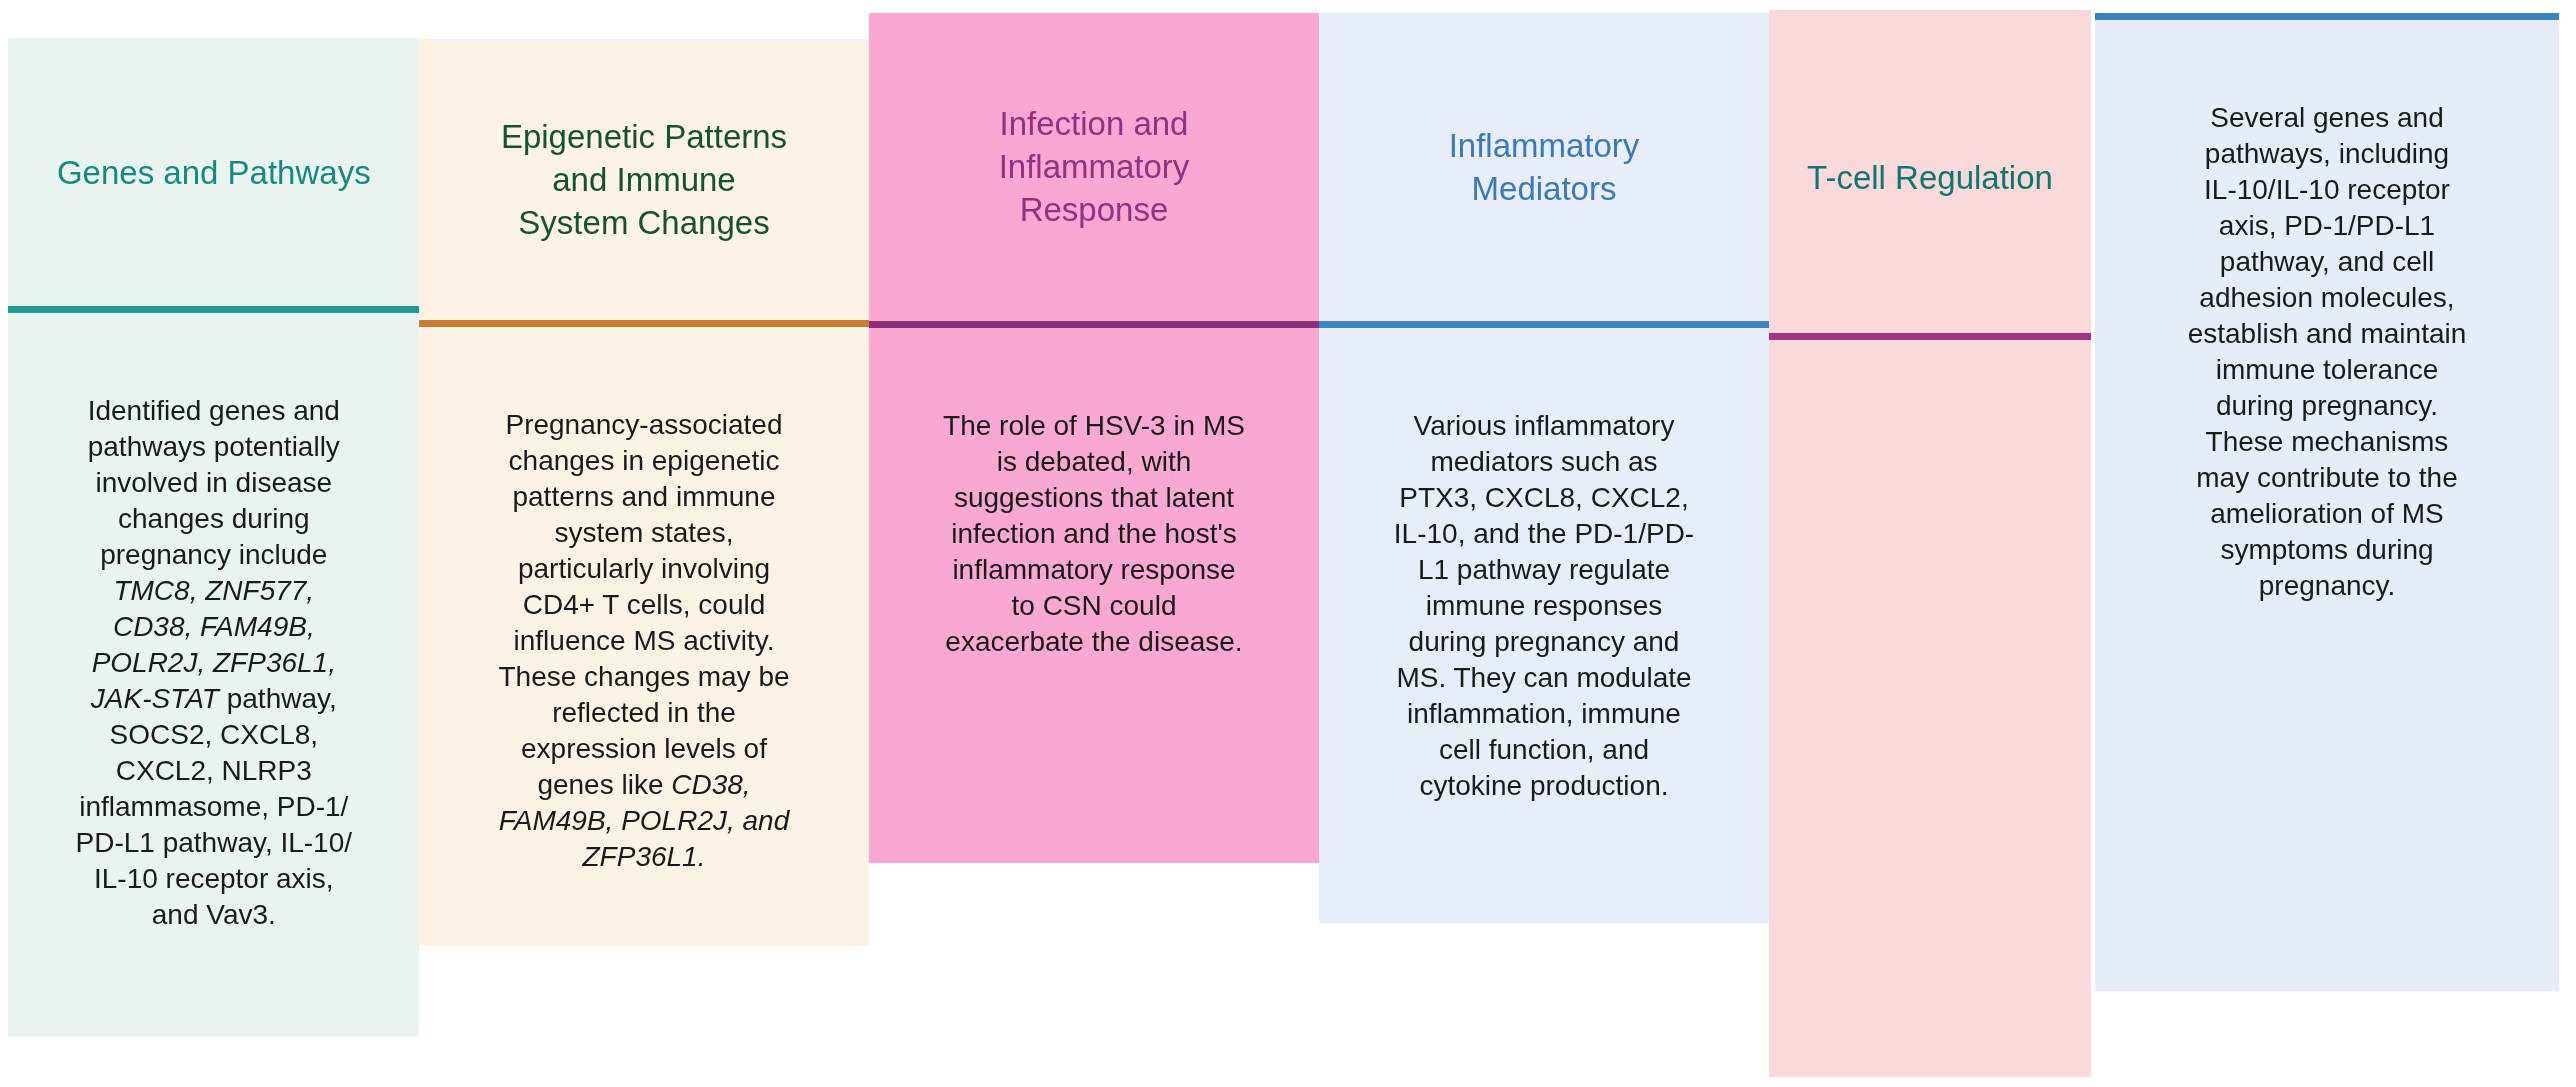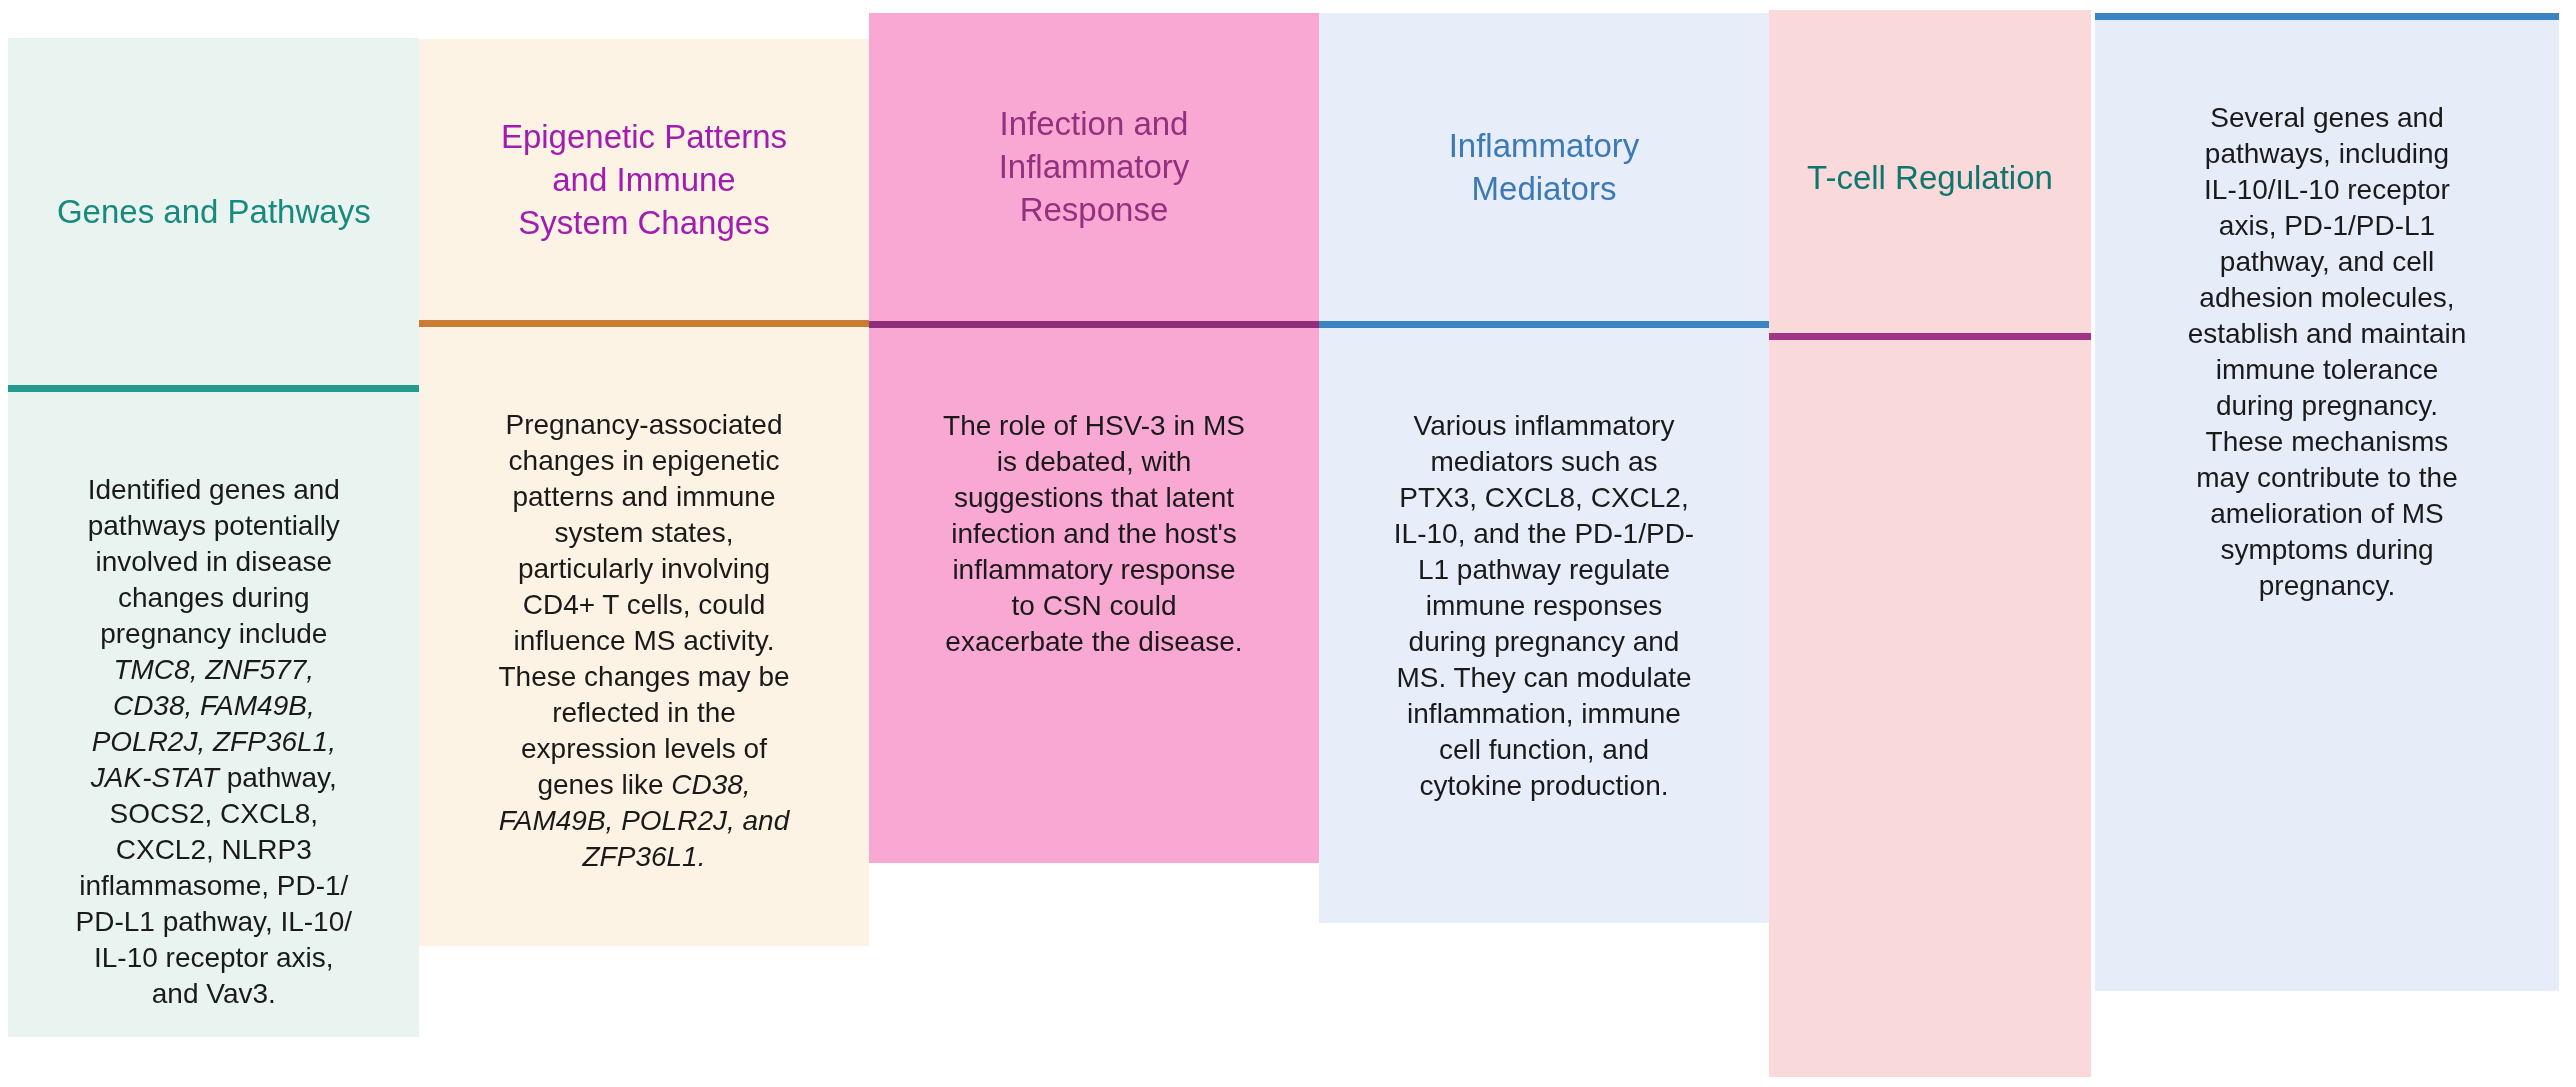--- a/index.html
+++ b/index.html
@@ -49,21 +49,21 @@
     font-style: italic;
   }
   
   #col0 { left: 8.3px;   top: 38px; width: 411px; height: 999px; }
   #col1 { left: 419px;  top: 39px; width: 450px; height: 907px; }
   #col2 { left: 869px; top: 12.5px; width: 450px; height: 850px; }
   #col3 { left: 1319px; top: 12.5px; width: 450px; height: 910px; }
   #col4 { left: 1769px; top: 9.7px; width: 322px; height: 1067px; }
   #col5 { left: 2095px; top: 12.5px; width: 464px; height: 978px; }
   
-  #col0 .column-header { height: 347px; }
+  #col0 .column-header { height: 268px; }
   #col1 .column-header { height: 281px; }
   #col2 .column-header { height: 308px; }
   #col3 .column-header { height: 308px; }
   #col4 .column-header { height: 311px; }
   #col5 .column-header { height: 308px; }
 </style>
 </head>
 <body>
 
 <div id="stage" style="background: rgb(255, 255, 255);">
@@ -82,21 +82,21 @@
 JAK-STAT</span><span> pathway,
 SOCS2, CXCL8,
 CXCL2, NLRP3
 inflammasome, PD-1/
 PD-L1 pathway, IL-10/
 IL-10 receptor axis,
 and Vav3.</span></div>
   </div>
 
   <div class="column" id="col1" style="background: rgb(253, 243, 228);">
-    <div class="column-header" style="color: #a21caf; border-radius: 22px;">Epigenetic Patterns
+    <div class="column-header" style="color: #14532d; border-radius: 22px;">Epigenetic Patterns
 and Immune
 System Changes</div>
     <div class="divider" style="background: rgb(201, 124, 51);"></div>
     <div class="column-body"><span>Pregnancy-associated
 changes in epigenetic
 patterns and immune
 system states,
 particularly involving
 CD4+ T cells, could
 influence MS activity.

